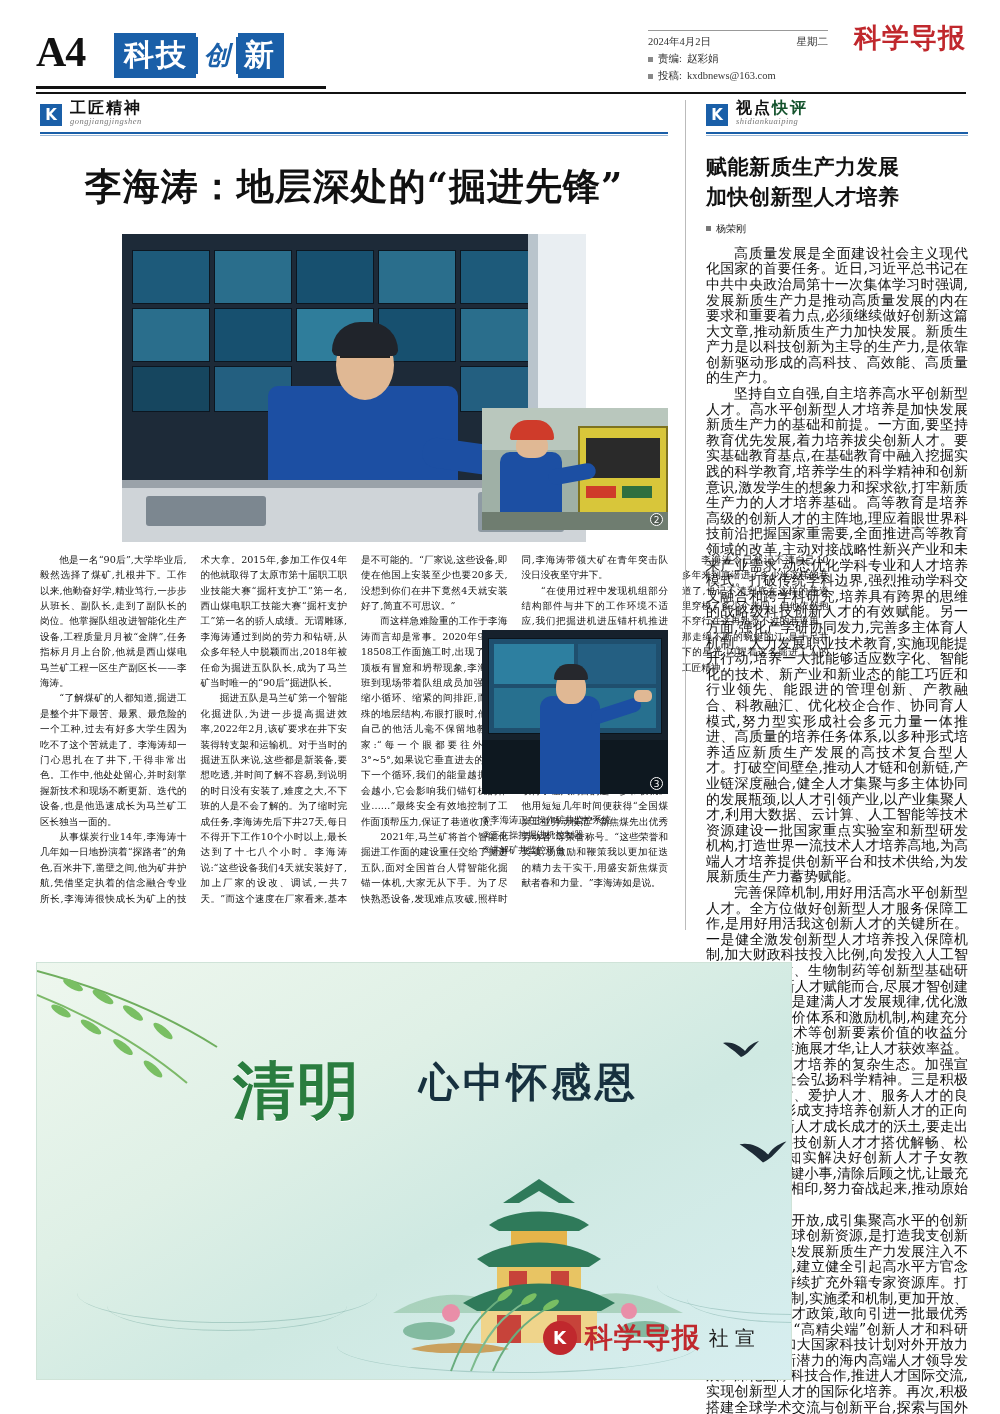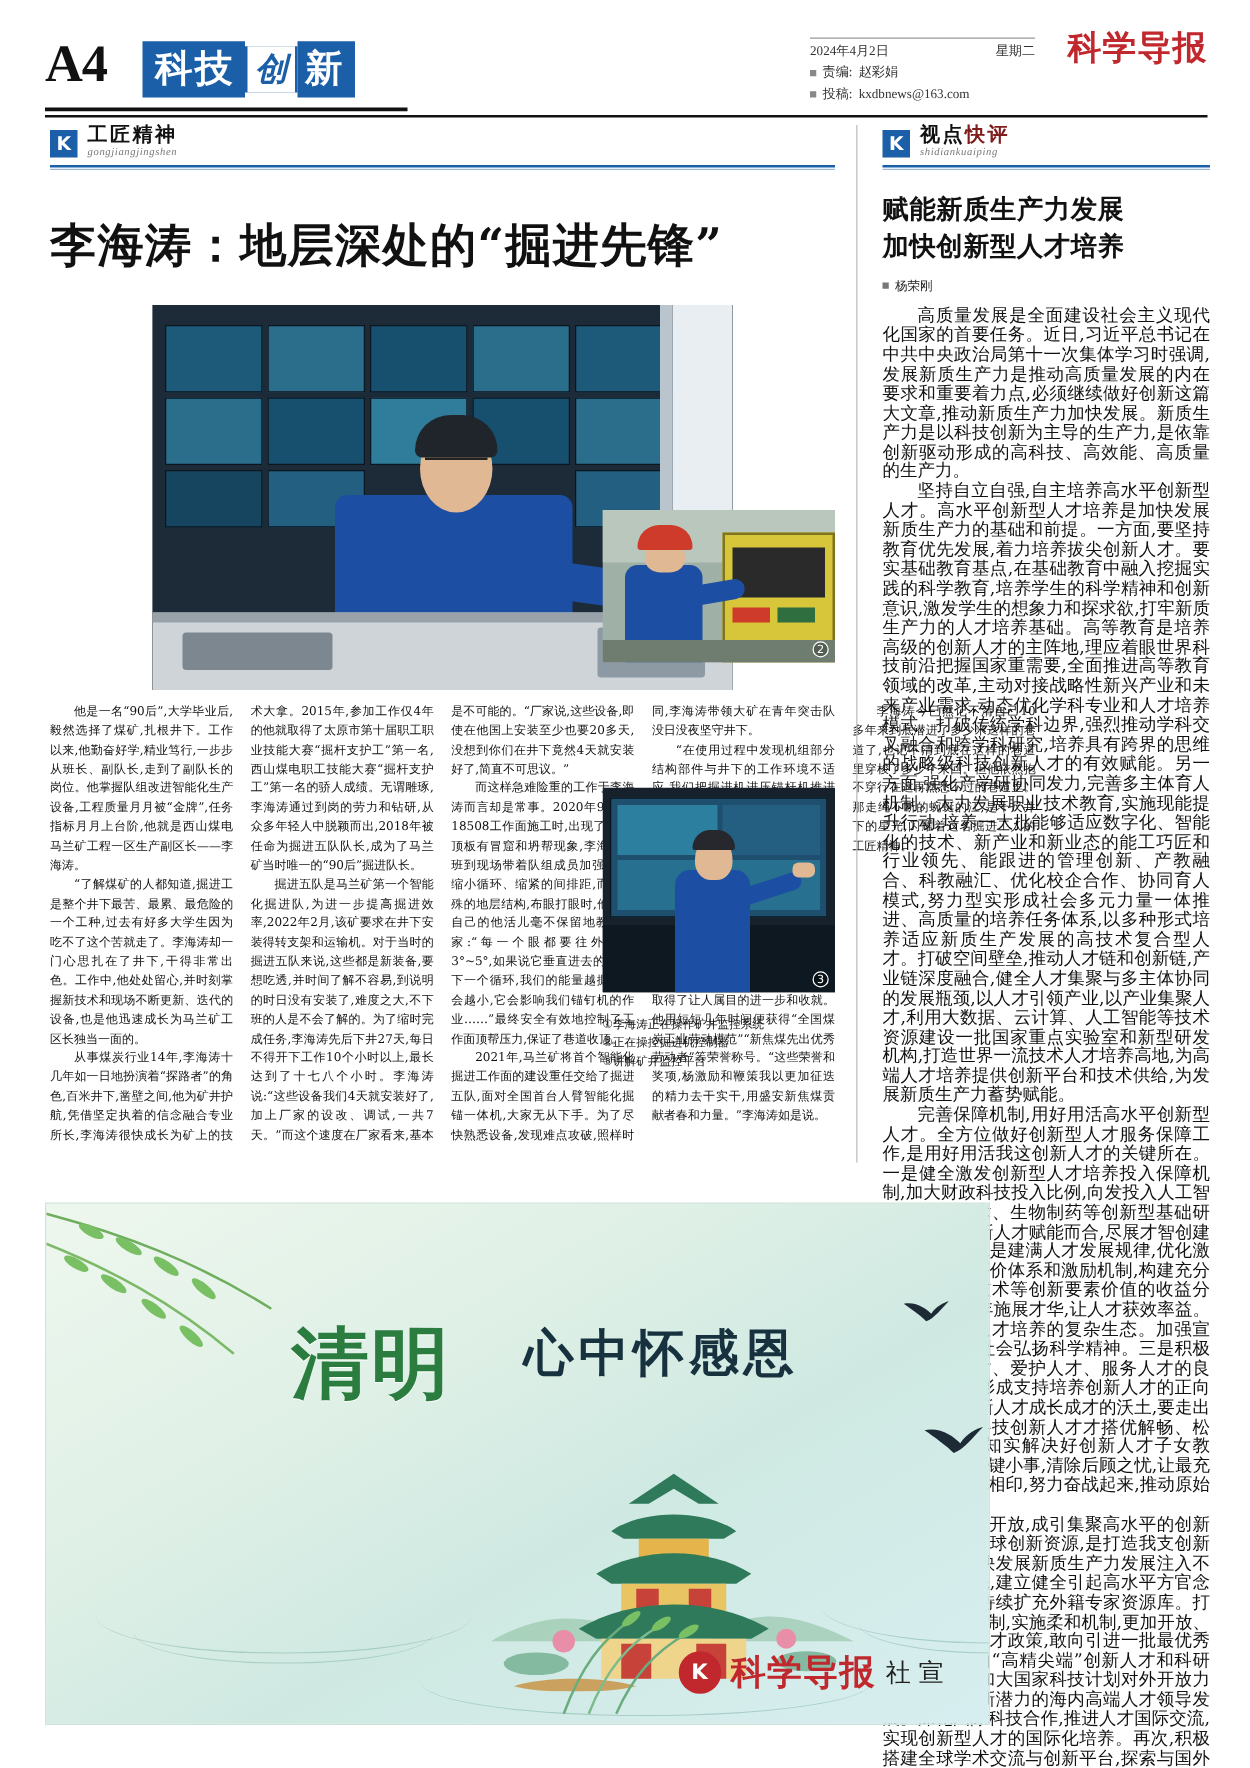--- a/index.html
+++ b/index.html
@@ -78,21 +78,21 @@
   .rubric .txt { line-height: 1.05; }
   .rubric .zh { font-size: 16px; font-weight: bold; letter-spacing: 2px; color: #111;
     font-family: "DejaVu Sans", sans-serif;}
   .rubric .py { font-size: 8.5px; color: #777; letter-spacing: 0.5px;
     font-family: "Liberation Serif", serif; font-style: italic; }
   .rubric-rule { height: 2px; background: #1a5fa8; margin-top: 2px; }
   .rubric-rule.thin { height: 1px; background: #9ab7d6; margin-top: 1px; }
 
   
   .headline {
-    margin-top: 36px; text-align: left;
+    margin-top: 26px; text-align: center;
     font-family: "DejaVu Serif", serif;
     font-size: 37px; font-weight: bold; letter-spacing: 1px; color: #111;
   }
 
   
   .photo {
     position: relative; overflow: hidden; background: #26323c;
   }
   .photo-main { margin: 22px auto 0; width: 464px; height: 308px; }
   .byline {
@@ -332,21 +332,21 @@
     <div>③讲解矿井监控平台</div>
   </div>
 
   <div class="vdivider"></div>
 
   <div class="right-col">
     <div class="rubric">
       <div class="k">K</div>
       <div class="txt">
         <div class="zh">
-          <span>视点</span><span style="color:#7f1d1d">快评</span>
+          <span>视点</span><span style="color:#14532d">快评</span>
         </div>
         <div class="py">shidiankuaiping</div>
       </div>
     </div>
     <div class="rubric-rule"></div>
     <div class="rubric-rule thin"></div>
 
     <div class="r-headline">
       <div>赋能新质生产力发展</div>
       <div>加快创新型人才培养</div>

